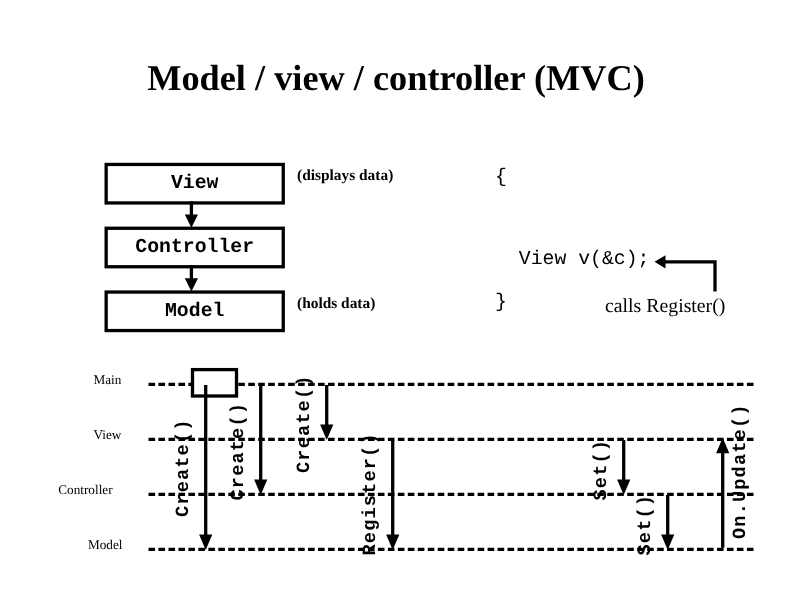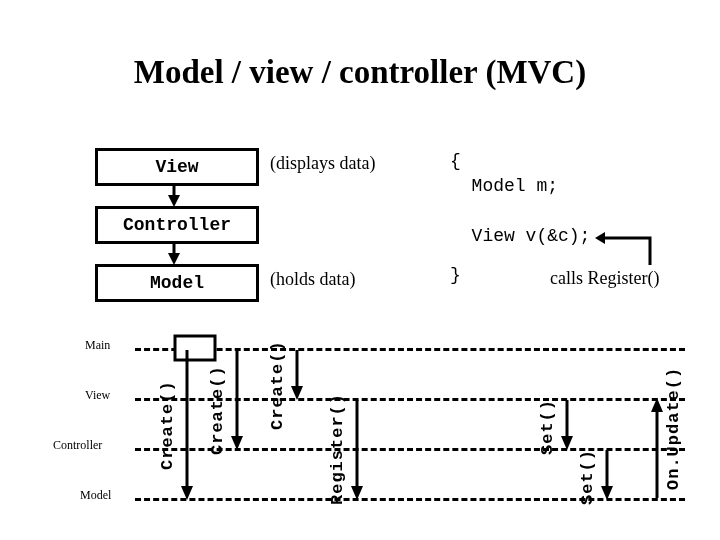--- a/index.html
+++ b/index.html
@@ -1,19 +1,19 @@
 <!DOCTYPE html>
 <html><head>
 <meta charset="utf-8">
 <style>
   html,body{margin:0;padding:0;width:720px;height:540px;font-family:"Times New Roman",serif;background:#fff;color:#000}
   .page{position:relative;width:720px;height:428px}
   .title{position:absolute;left:0;right:0;top:54px;text-align:center;font-weight:bold;font-size:33px}
   .box{position:absolute;border:3px solid #000;text-align:center;font-family:"Courier New",monospace;font-weight:bold;font-size:18px;padding:6px 4px;background:#fff}
-  .desc{position:absolute;font-family:"Times New Roman",serif;font-weight:normal;font-size:18px}
+  .desc{position:absolute;font-family:"Times New Roman",serif;font-weight:bold;font-size:14px}
   .hint{position:absolute;font-family:"Times New Roman",serif;font-size:18px}
   .code{position:absolute;font-family:"Courier New",monospace;font-size:18px;white-space:pre;line-height:1.25}
   .lane{position:absolute;font-family:"Times New Roman",serif;font-size:12px}
   .dash{position:absolute;height:0;border-top:3px dashed #000}
   .vtext{position:absolute;font-family:"Courier New",monospace;font-weight:bold;font-size:17px;writing-mode:vertical-rl;transform:rotate(180deg);letter-spacing:1px}
   svg.arrow{position:absolute;overflow:visible}
 </style>
 </head>
 <body>
 <div class="page">
@@ -31,21 +31,20 @@
 <svg class="arrow" style="left:168px;top:183px" width="12" height="24">
   <line x1="6" y1="0" x2="6" y2="14" stroke="#000" stroke-width="3"></line>
   <polygon points="0,12 12,12 6,24" fill="#000"></polygon>
 </svg>
 <svg class="arrow" style="left:168px;top:241px" width="12" height="24">
   <line x1="6" y1="0" x2="6" y2="14" stroke="#000" stroke-width="3"></line>
   <polygon points="0,12 12,12 6,24" fill="#000"></polygon>
 </svg>
 
 <div class="code" style="left:450px;top:150px">{</div>
-<div class="code" style="left:450px;top:175px">  Model m;</div>
 <div class="code" style="left:450px;top:225px">  View v(&amp;c);</div>
 <div class="code" style="left:450px;top:264px">}</div>
 <div class="hint" style="left:550px;top:268px">calls Register()</div>
 
 <svg class="arrow" style="left:595px;top:230px" width="70" height="40">
   <path d="M55 35 L55 8 L5 8" fill="none" stroke="#000" stroke-width="3"></path>
   <polygon points="10,2 10,14 0,8" fill="#000"></polygon>
 </svg>
 
 <div class="lane" style="left:85px;top:338px">Main</div>

